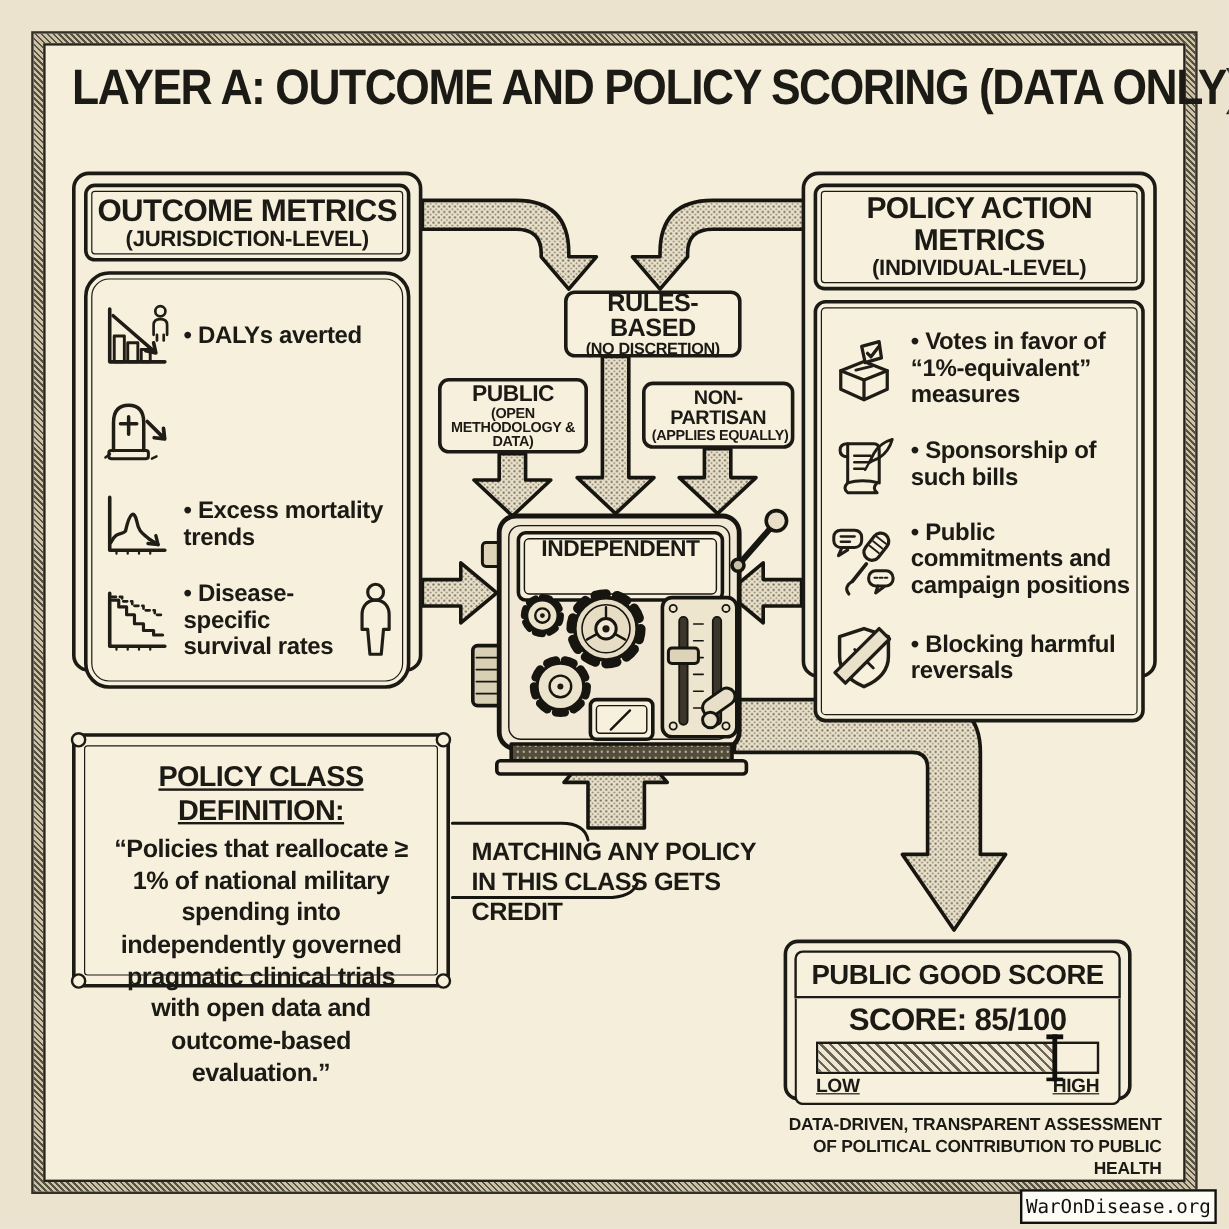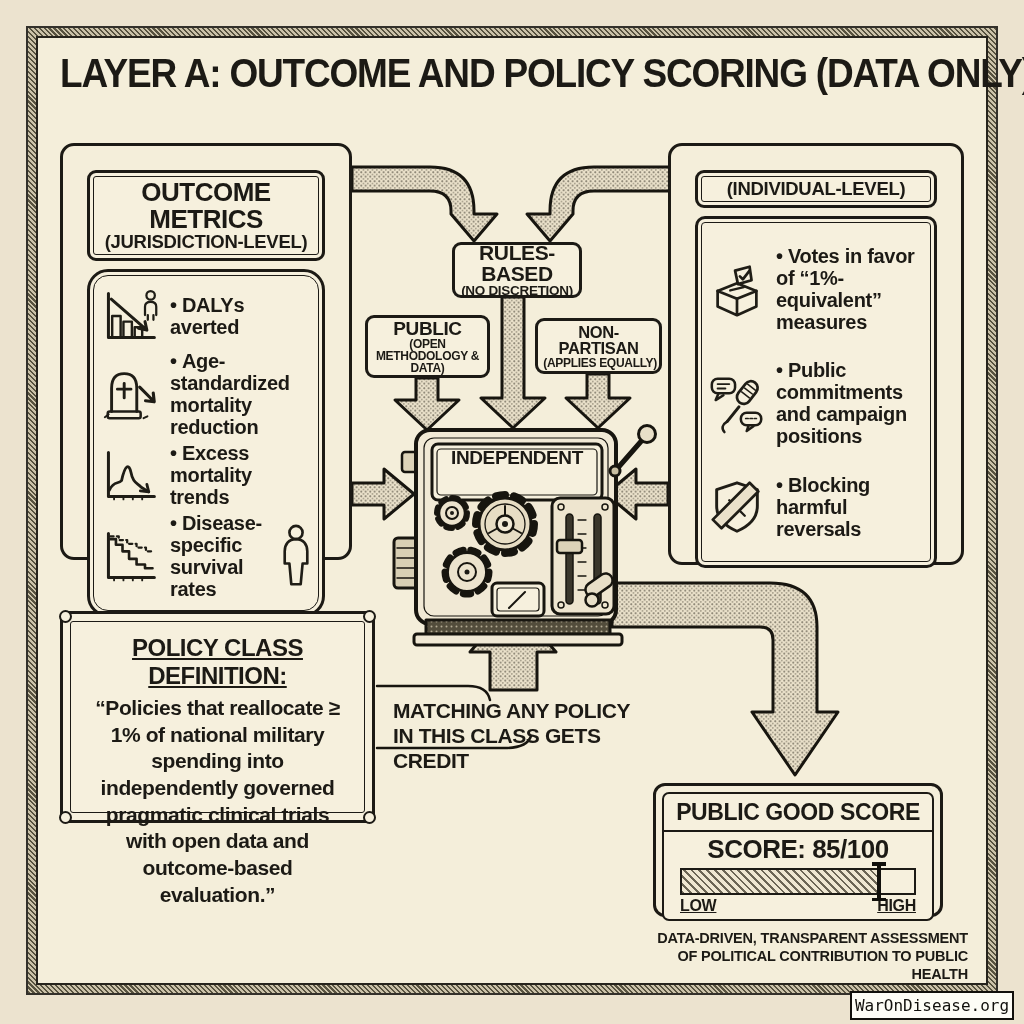--- a/index.html
+++ b/index.html
@@ -12,21 +12,21 @@
     background:repeating-linear-gradient(45deg,#57523f 0 1.5px,#cbc2a9 1.5px 3.5px);}
   .frame-inner{position:absolute;left:36px;right:36px;top:36px;bottom:39px;
     border:2px solid #26231c;background:#f4eeda;}
   svg.wire{position:absolute;inset:0;width:1024px;height:1024px;z-index:1;}
   
   .title{position:absolute;left:60px;top:50px;width:904px;text-align:center;z-index:2;
     font-size:37px;font-weight:700;letter-spacing:-1.2px;transform:scaleY(1.12);
     transform-origin:center top;white-space:nowrap;}
   
   .panel{position:absolute;z-index:2;border:3.5px solid #1c1a15;border-radius:14px;
-    background:#f4eeda;padding:24px;box-sizing:border-box;}
+    background:#f4eeda;padding:7px;box-sizing:border-box;}
   .panel-head{border:3px solid #1c1a15;border-radius:9px;outline:1px solid #1c1a15;
     outline-offset:-7px;text-align:center;padding:6px 2px 7px;background:#f6f0dd;}
   .panel-head .t1{font-size:26px;font-weight:700;letter-spacing:-0.5px;line-height:1.02;}
   .panel-head .t2{font-size:18.5px;font-weight:700;letter-spacing:-0.3px;line-height:1.05;}
   .panel-body{border:3px solid #1c1a15;border-radius:10px;outline:1px solid #1c1a15;
     outline-offset:-7px;margin-top:8px;padding:12px 8px;display:flex;flex-direction:column;
     justify-content:space-around;background:#f6f0dd;}
   .li{display:flex;align-items:center;gap:8px;}
   .li svg.ic{flex:0 0 auto;}
   .li-t{font-size:20px;font-weight:700;line-height:1.1;letter-spacing:-0.3px;}
@@ -193,21 +193,20 @@
         <div class="li-t">DALYs averted</div>
       </div>
       <div class="li">
         <svg class="ic" width="64" height="62" viewBox="0 0 64 64">
           <path d="M13,50 V26 q0,-15 13,-15 q13,0 13,15 v24" stroke-width="3"></path>
           <rect x="9" y="50" width="34" height="7" rx="2" stroke-width="2.6"></rect>
           <path d="M26,21 v15 M19,27 h14" stroke-width="3"></path>
           <path d="M42,25 L57,40 M57,40 l-9,-1 M57,40 l-1,-9" stroke-width="3.2"></path>
           <path d="M6,56 l4,-3 M46,57 l4,-2" stroke-width="2"></path>
         </svg>
-        <div class="li-t">Age-standardized mortality reduction</div>
       </div>
       <div class="li">
         <svg class="ic" width="64" height="60" viewBox="0 0 64 64">
           <path d="M9,8 V55 H58" stroke-width="3.2"></path>
           <path d="M10,48 C15,38 19,42 23,38 C27,20 31,20 33,29 C35,40 39,40 44,45 L52,50" stroke-width="3"></path>
           <path d="M52,50 l-9,-1 M52,50 l-2,-8" stroke-width="3"></path>
           <path d="M15,55 v3 M25,55 v3 M35,55 v3 M45,55 v3" stroke-width="2"></path>
         </svg>
         <div class="li-t">Excess mortality trends</div>
       </div>
@@ -222,32 +221,44 @@
         <svg class="ic" width="36" height="64" viewBox="0 0 36 68">
           <circle cx="18" cy="9" r="7" stroke-width="2.8"></circle>
           <path d="M18,16 c-8,0 -12,6 -12,13 v13 h5 l2,22 h10 l2,-22 h5 v-13 c0,-7 -4,-13 -12,-13 Z" stroke-width="2.8"></path>
         </svg>
       </div>
     </div>
   </div>
 
   <div class="panel" style="left:668px;top:143px;width:296px;height:422px;">
     <div class="panel-head">
+      <div class="t1" style="font-size:25px;">POLICY ACTION METRICS</div>
       <div class="t2">(INDIVIDUAL-LEVEL)</div>
     </div>
     <div class="panel-body" style="height:322px;">
       <div class="li">
         <svg class="ic" width="62" height="62" viewBox="0 0 64 64">
           <path d="M30,13 L45,9 L47,23 L33,27 Z" stroke-width="2.8"></path>
           <path d="M35,19 l3,3 l7,-9" stroke-width="2.8"></path>
           <path d="M12,34 L32,26 L52,34 L32,42 Z" stroke-width="2.8"></path>
           <path d="M12,34 V50 L32,59 V42 M52,34 V50 L32,59" stroke-width="2.8"></path>
           <path d="M25,33.5 L39,30" stroke-width="2.4"></path>
         </svg>
         <div class="li-t">Votes in favor of “1%-equivalent” measures</div>
+      </div>
+      <div class="li">
+        <svg class="ic" width="62" height="58" viewBox="0 0 64 64">
+          <path d="M17,13 q-7,0 -7,6 q0,6 7,6" stroke-width="2.8"></path>
+          <path d="M17,13 h24 q5,0 5,6 v30 q-16,-4 -29,0 V19 q0,-6 0,-6 Z" stroke-width="2.8"></path>
+          <path d="M17,49 q-5,5 0,9 h27 q-5,-4 0,-9" stroke-width="2.8"></path>
+          <path d="M23,24 h15 M23,30 h15 M23,36 h9" stroke-width="2.2"></path>
+          <path d="M58,9 q-11,3 -17,13 l-4,8 l9,-4 q9,-6 12,-17 Z" stroke-width="2.6"></path>
+          <path d="M37,30 l-4,7" stroke-width="2.2"></path>
+        </svg>
+        <div class="li-t">Sponsorship of such bills</div>
       </div>
       <div class="li">
         <svg class="ic" width="62" height="62" viewBox="0 0 64 64">
           <rect x="6" y="7" width="24" height="15" rx="6" stroke-width="2.6"></rect>
           <path d="M13,22 l-3,7 l8,-5" stroke-width="2.6"></path>
           <path d="M12,12.5 h12 M12,17 h8" stroke-width="2"></path>
           <g transform="rotate(38 42 22)">
             <rect x="35" y="8" width="14" height="26" rx="7" stroke-width="2.8"></rect>
             <path d="M37,14 h10 M37,19 h10 M37,24 h10" stroke-width="1.6"></path>
           </g>
@@ -263,21 +274,21 @@
         <svg class="ic" width="62" height="62" viewBox="0 0 64 64">
           <path d="M32,7 L53,14 V31 q0,17 -21,26 q-21,-9 -21,-26 V14 Z" stroke-width="3"></path>
           <path d="M24,25 l16,16 M40,25 l-16,16" stroke-width="2.4"></path>
           <path d="M7,45 L45,7 L54,16 L16,54 Z" stroke-width="2.8" fill="#eae1ca"></path>
         </svg>
         <div class="li-t">Blocking harmful reversals</div>
       </div>
     </div>
   </div>
 
-  <div class="pbox" style="left:452px;top:242px;width:130px;height:56px;">
+  <div class="pbox" style="left:470px;top:242px;width:148px;height:56px;">
     <div class="t1" style="font-size:21px;">RULES-BASED</div>
     <div class="t2" style="font-size:13.5px;">(NO DISCRETION)</div>
   </div>
   <div class="pbox" style="left:365px;top:315px;width:125px;height:63px;">
     <div class="t1" style="font-size:19px;">PUBLIC</div>
     <div class="t2" style="font-size:12px;">(OPEN METHODOLOGY &amp; DATA)</div>
   </div>
   <div class="pbox" style="left:535px;top:318px;width:127px;height:56px;">
     <div class="t1" style="font-size:16.5px;">NON-PARTISAN</div>
     <div class="t2" style="font-size:12px;text-align:right;">(APPLIES EQUALLY)</div>

